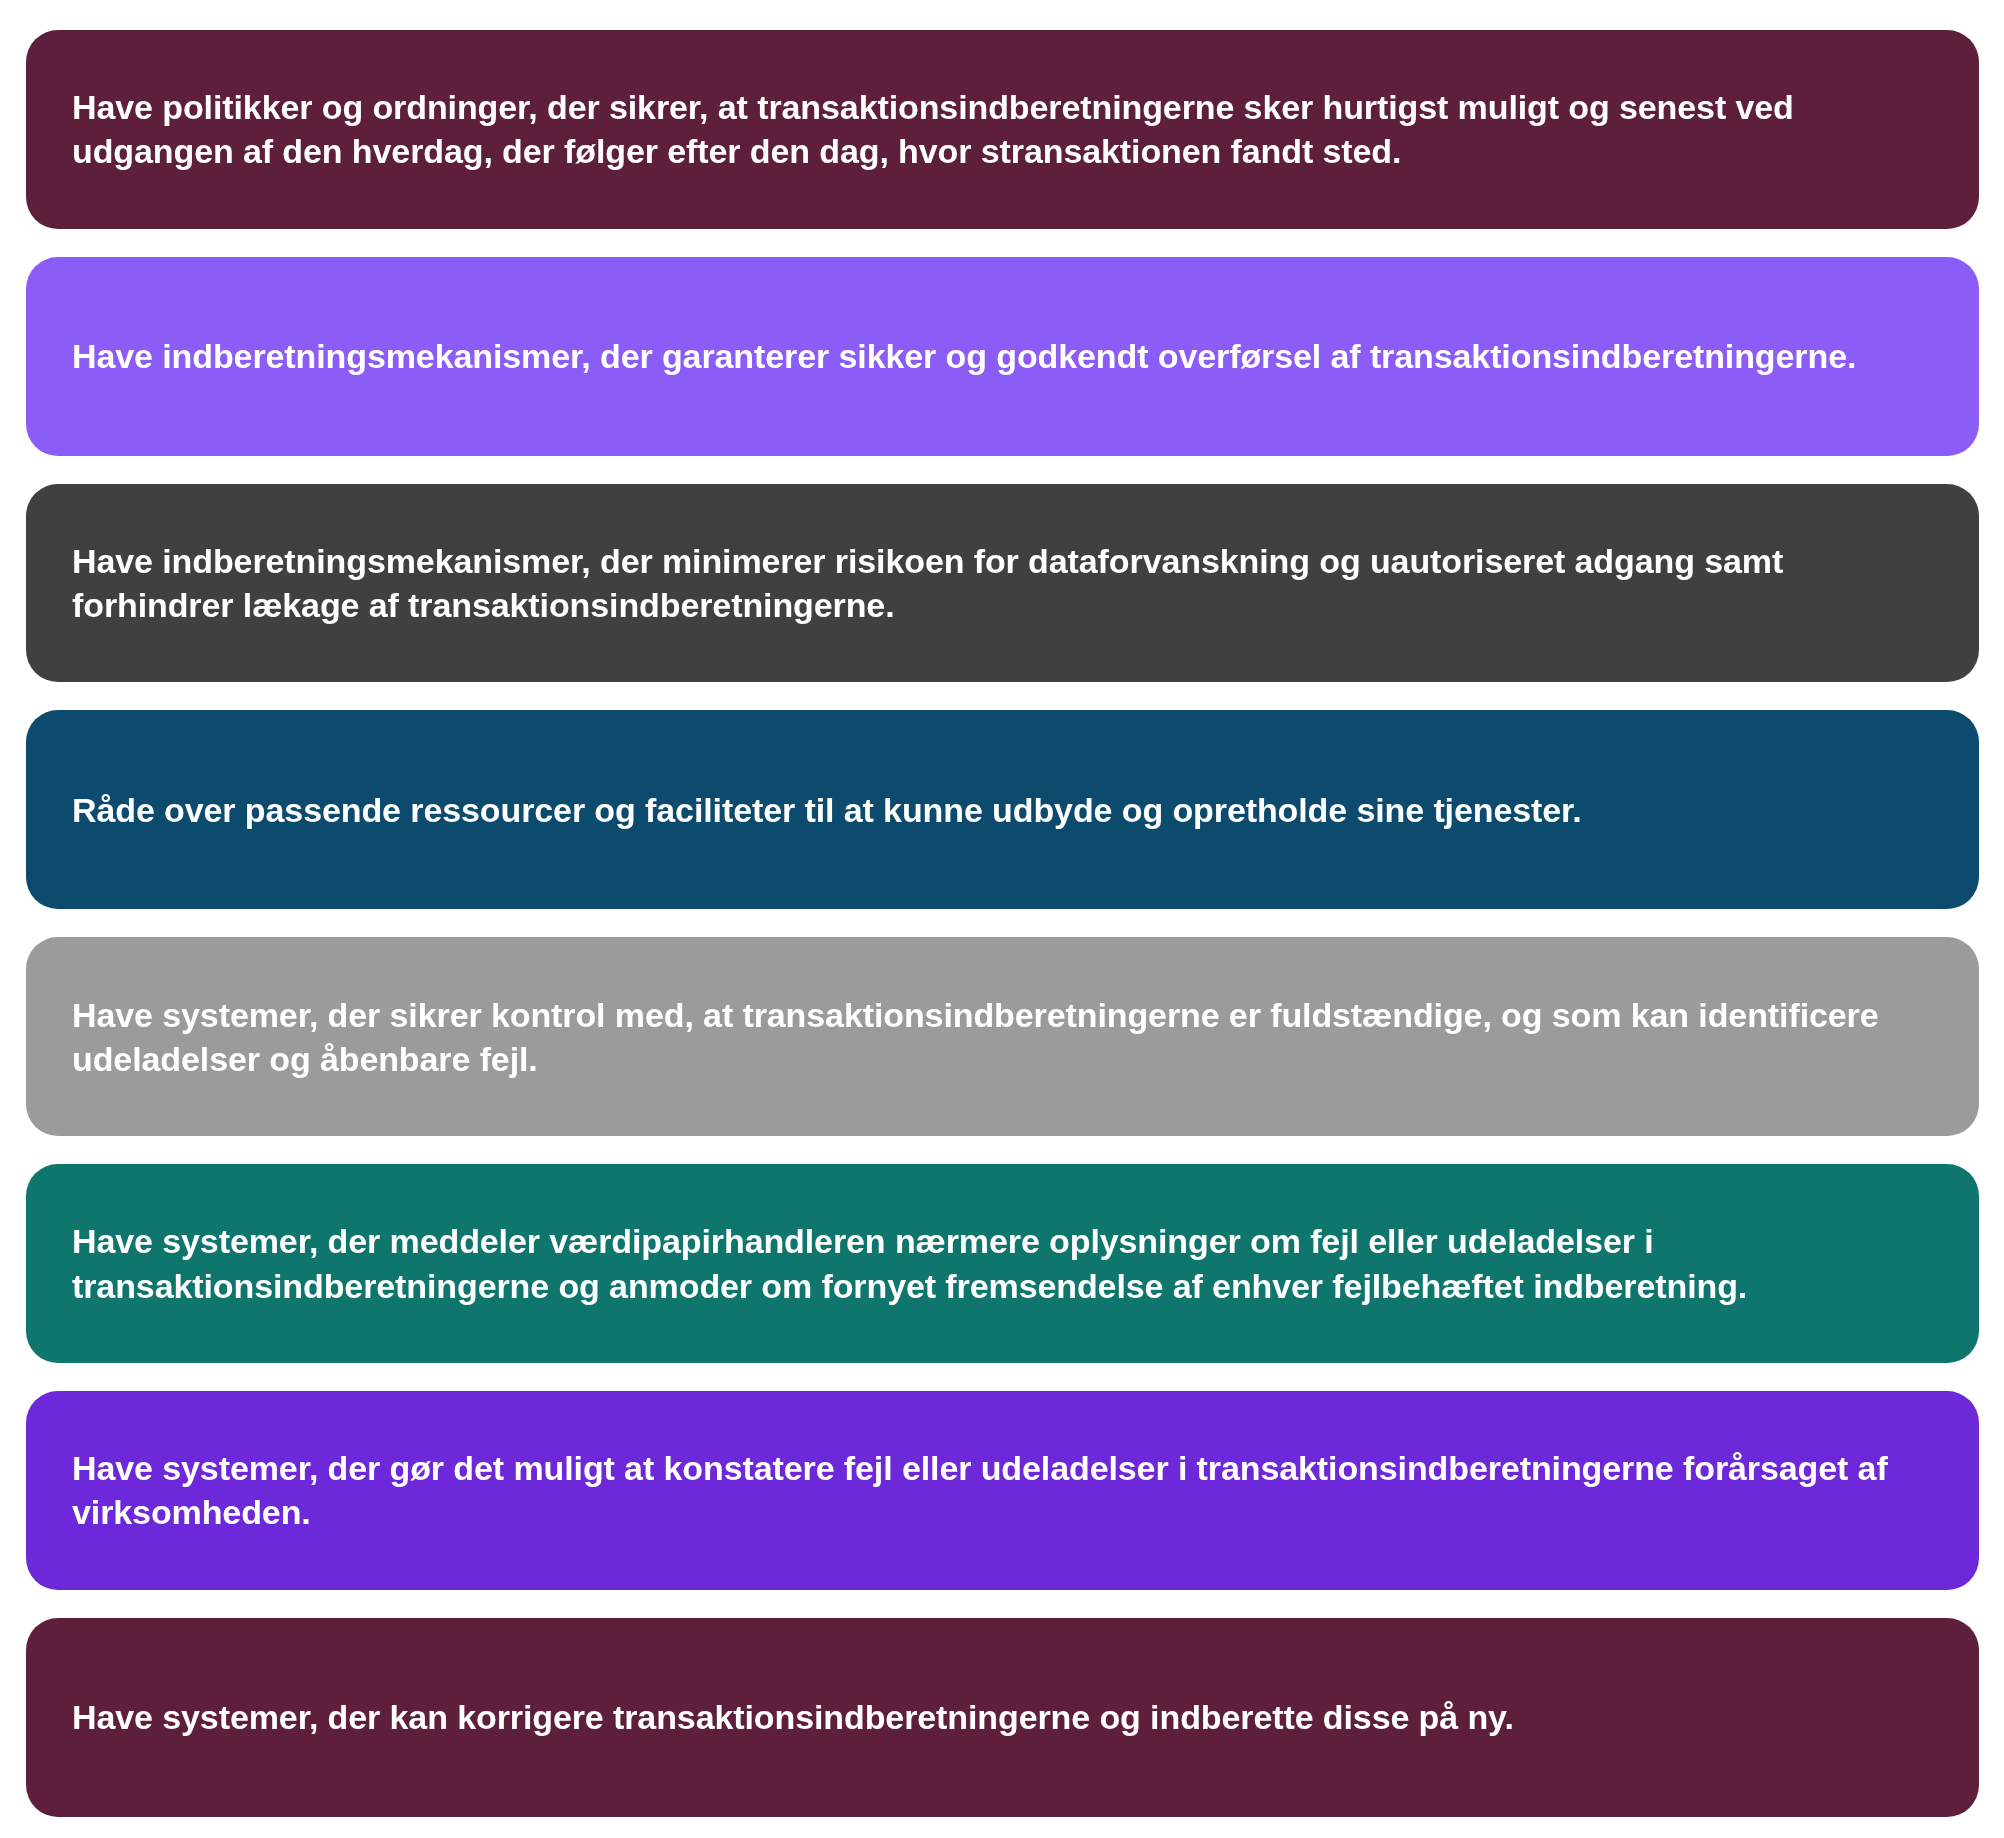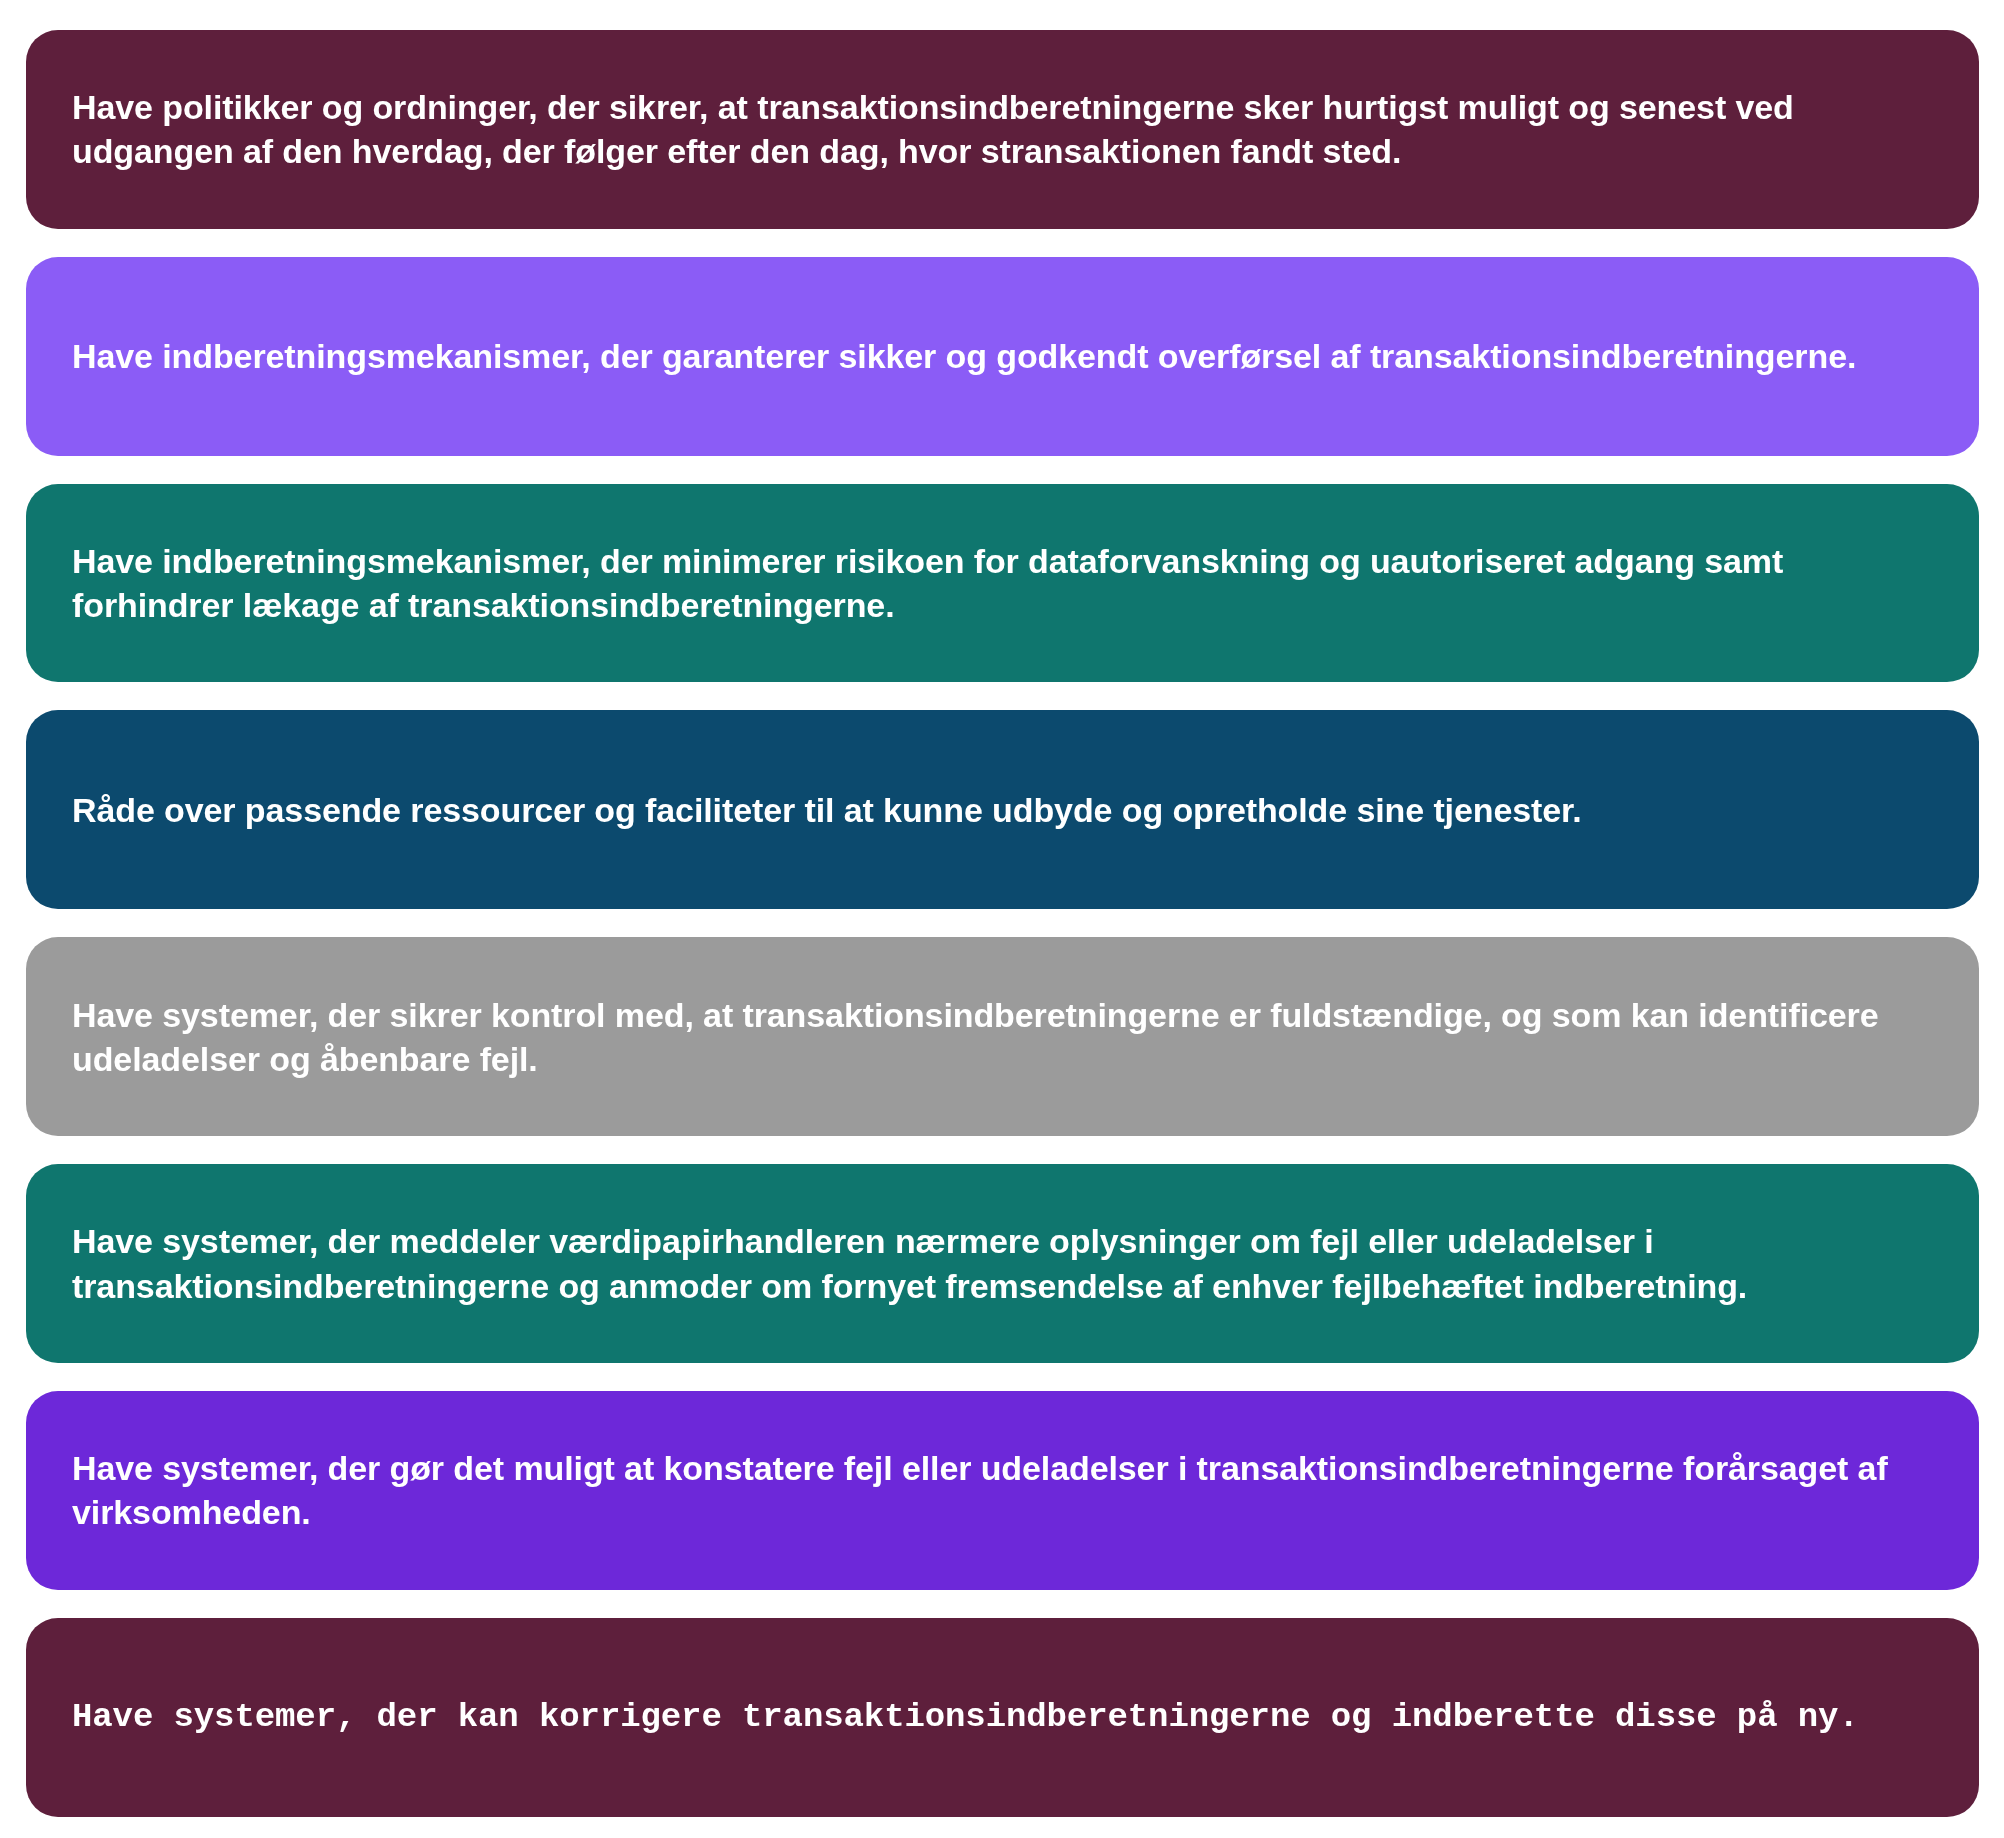--- a/index.html
+++ b/index.html
@@ -57,38 +57,38 @@
 <div class="board">
 
   <div class="card c0" style="background-color: rgb(94, 31, 60);">
     <p class="card-text" style="color: rgb(255, 255, 255);">Have politikker og ordninger, der sikrer, at transaktionsindberetningerne sker hurtigst muligt og senest ved udgangen af den hverdag, der følger efter den dag, hvor stransaktionen fandt sted.</p>
   </div>
 
   <div class="card c1" style="background-color: #8b5cf6;">
     <p class="card-text" style="color: rgb(255, 255, 255);">Have indberetningsmekanismer, der garanterer sikker og godkendt overførsel af transaktionsindberetningerne.</p>
   </div>
 
-  <div class="card c2" style="background-color: #0f766e;">
+  <div class="card c2" style="background-color: #404040;">
     <p class="card-text" style="color: rgb(255, 255, 255);">Have indberetningsmekanismer, der minimerer risikoen for dataforvanskning og uautoriseret adgang samt forhindrer lækage af transaktionsindberetningerne.</p>
   </div>
 
   <div class="card c3" style="background-color: #0c4a6e;">
     <p class="card-text" style="color: rgb(255, 255, 255);">Råde over passende ressourcer og faciliteter til at kunne udbyde og opretholde sine tjenester.</p>
   </div>
 
   <div class="card c4" style="background-color: rgb(155, 155, 155);">
     <p class="card-text" style="color: rgb(255, 255, 255);">Have systemer, der sikrer kontrol med, at transaktionsindberetningerne er fuldstændige, og som kan identificere udeladelser og åbenbare fejl.</p>
   </div>
 
   <div class="card c5" style="background-color: #0f766e;">
     <p class="card-text" style="color: rgb(255, 255, 255);">Have systemer, der meddeler værdipapirhandleren nærmere oplysninger om fejl eller udeladelser i transaktionsindberetningerne og anmoder om fornyet fremsendelse af enhver fejlbehæftet indberetning.</p>
   </div>
 
   <div class="card c6" style="background-color: #6d28d9;">
     <p class="card-text" style="color: rgb(255, 255, 255);">Have systemer, der gør det muligt at konstatere fejl eller udeladelser i transaktionsindberetningerne forårsaget af virksomheden.</p>
   </div>
 
   <div class="card c7" style="background-color: rgb(94, 31, 60);">
-    <p class="card-text" style="color: rgb(255, 255, 255); font-family: Liberation Mono, monospace;">Have systemer, der kan korrigere transaktionsindberetningerne og indberette disse på ny.</p>
+    <p class="card-text" style="color: rgb(255, 255, 255);">Have systemer, der kan korrigere transaktionsindberetningerne og indberette disse på ny.</p>
   </div>
 
 </div>
 
 
 </body></html>

